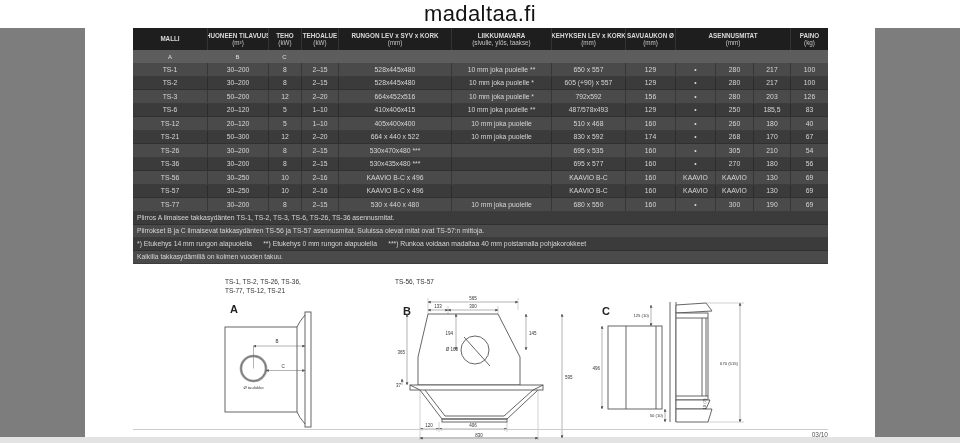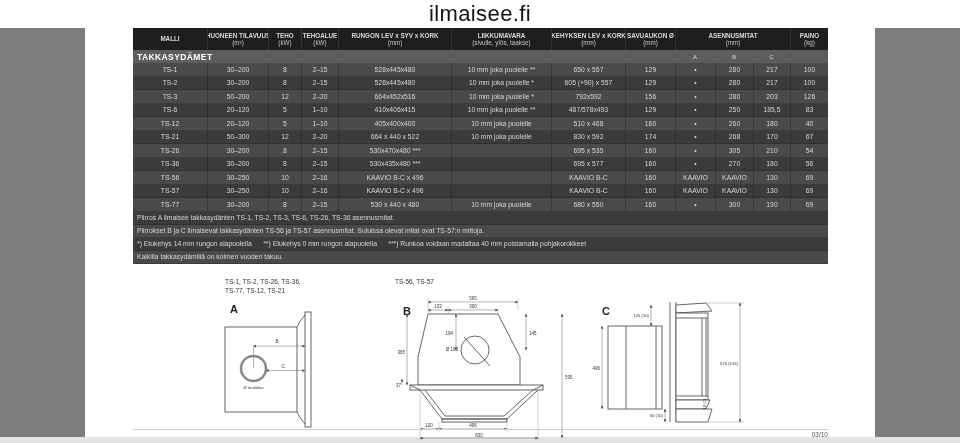--- a/index.html
+++ b/index.html
@@ -50,21 +50,21 @@
   .dl2 { font-size:4.2px; }
   .big { font-size:11px; font-weight:bold; fill:#222; }
   .ln  { stroke:#555; stroke-width:0.9; fill:none; }
   .lnw { stroke:#555; stroke-width:0.9; fill:#ffffff; }
   .dim { stroke:#666; stroke-width:0.5; fill:none; }
   .ext { stroke:#888; stroke-width:0.4; fill:none; }
 </style>
 </head>
 <body>
 
-<div id="logo">ilmaisee.fi</div>
+<div id="logo">madaltaa.fi</div>
 <div id="gutter-left" class="gutter"></div>
 <div id="gutter-right" class="gutter"></div>
 <div id="bottom-strip"></div>
 
 <div id="spec-table">
     <div class="trow thead">
       <div class="th">
         <div class="thl">MALLI</div>
       </div>
       <div class="th">
@@ -98,21 +98,20 @@
       <div class="th" style="grid-column: span 3;">
         <div class="thl">ASENNUSMITAT</div>
         <div class="thu">(mm)</div>
       </div>
       <div class="th">
         <div class="thl">PAINO</div>
         <div class="thu">(kg)</div>
       </div>
     </div>
     <div class="trow section">
-      <div class="section-title">TAKKASYDÄMET</div>
       <div class="subh">A</div>
       <div class="subh">B</div>
       <div class="subh">C</div>
       <div class="subh"></div>
     </div>
     <div class="trow data light">
       <div class="td">TS-1</div>
       <div class="td">30–200</div>
       <div class="td">8</div>
       <div class="td">2–15</div>

